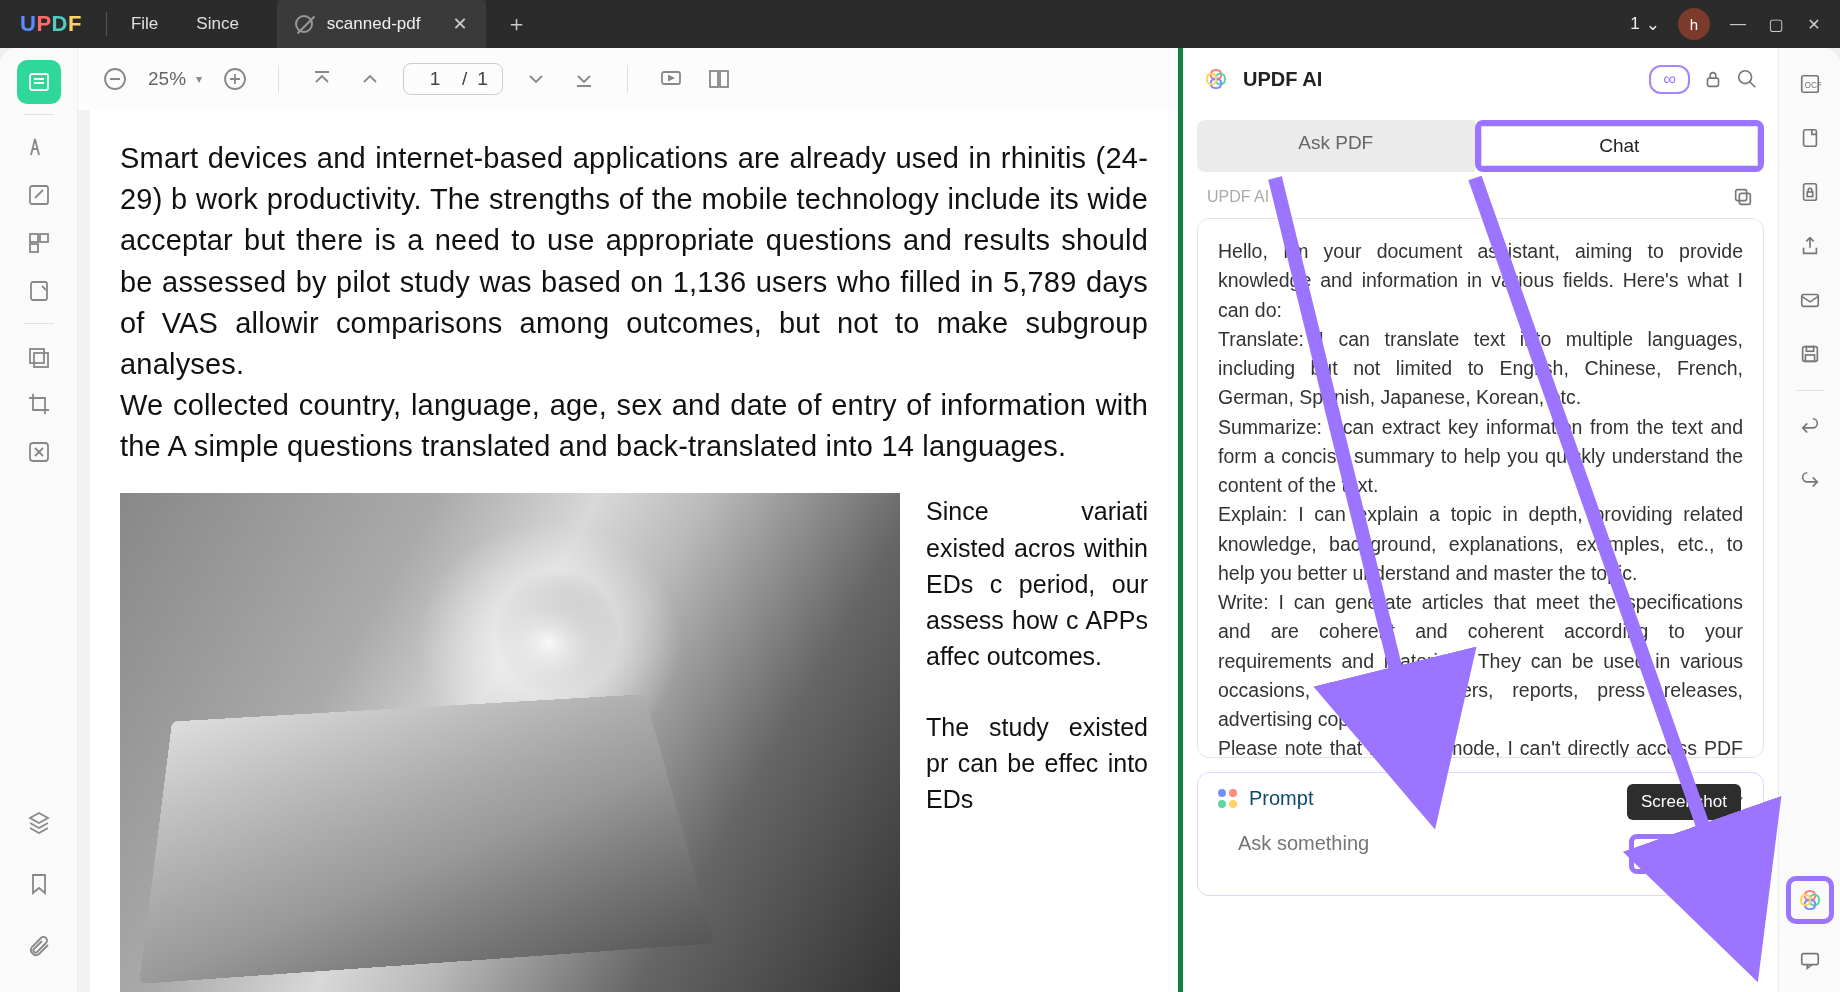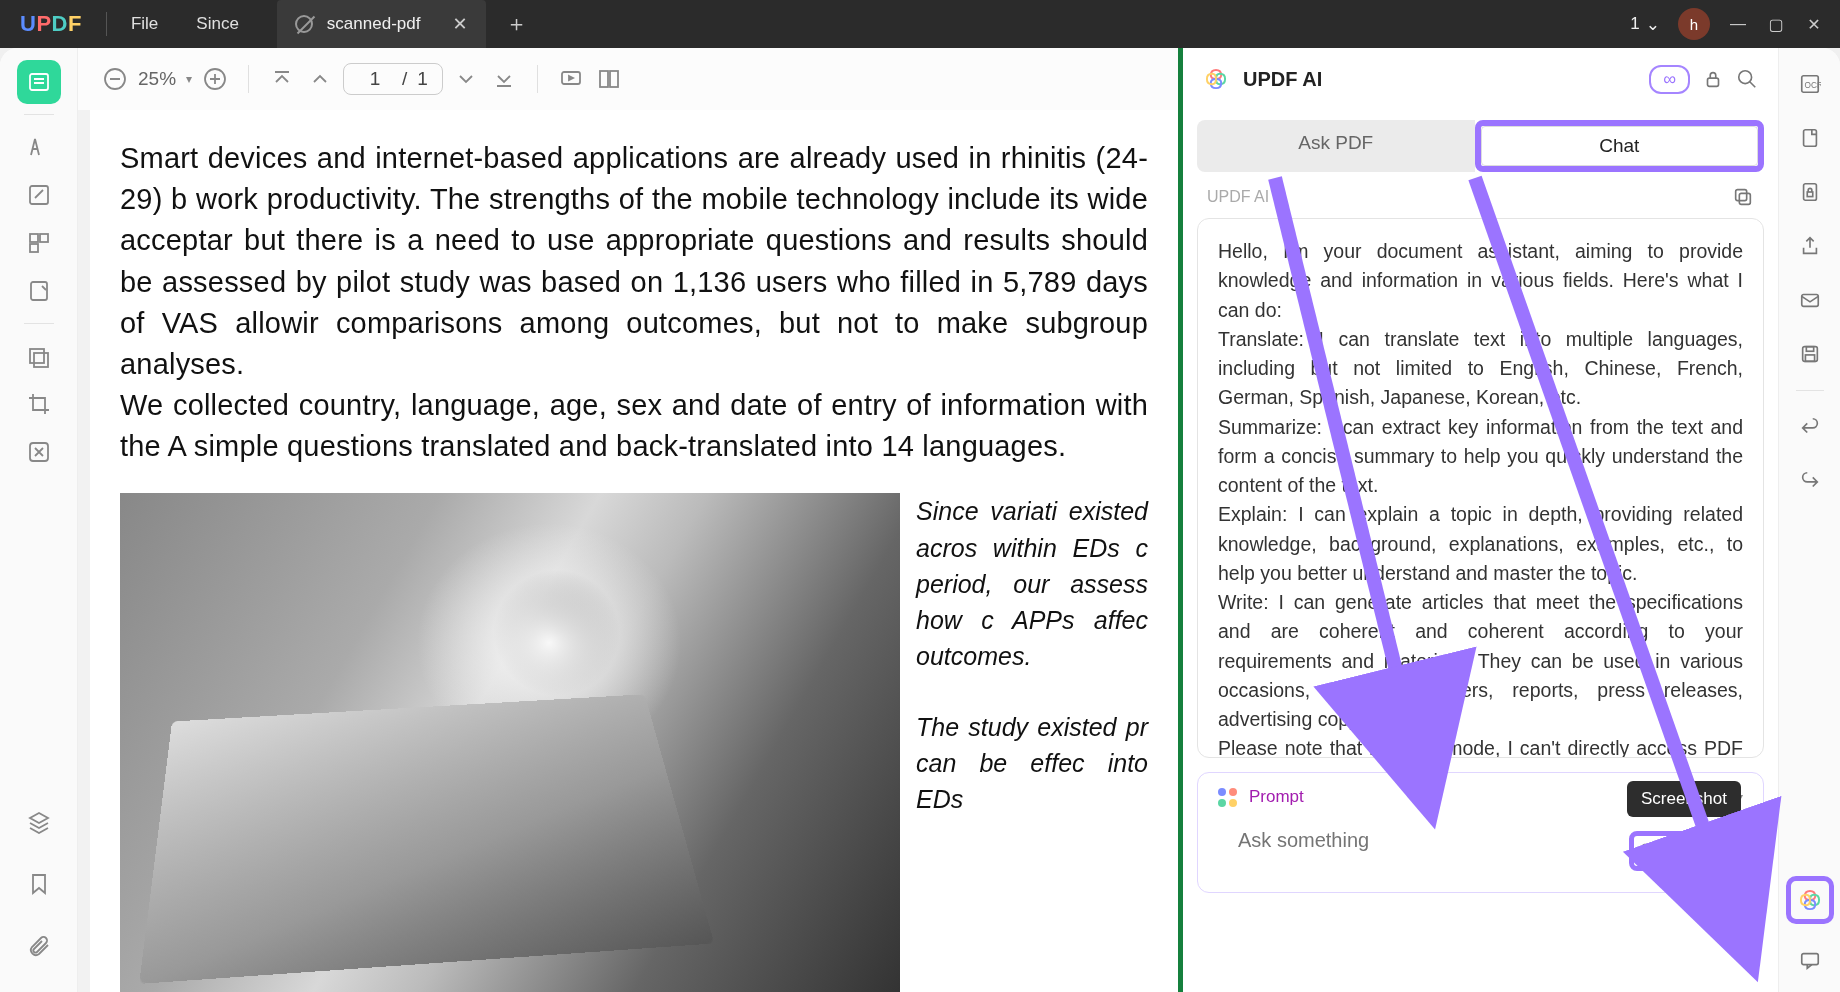--- a/index.html
+++ b/index.html
@@ -27,32 +27,32 @@
 
 
 .left-sb { width:78px; background:#fafafa; display:flex; flex-direction:column; align-items:center; padding-top:12px; gap:4px; border-right:1px solid #eee;}
 .lsb-btn { width:44px; height:44px; border-radius:10px; display:flex; align-items:center; justify-content:center; color:#555; position:relative;}
 .lsb-btn.active { background:#2fd89a; color:#fff; }
 .lsb-sep { width:30px; height:1px; background:#e3e3e3; margin:6px 0;}
 .lsb-bottom { margin-top:auto; display:flex; flex-direction:column; align-items:center; gap:18px; padding-bottom:24px;}
 
 
 .center { flex:1; display:flex; flex-direction:column; min-width:0; }
-.toolbar { height:62px; display:flex; align-items:center; padding:0 22px; gap:8px; color:#555; }
+.toolbar { height:62px; display:flex; align-items:center; padding:0 22px; gap:18px; color:#555; }
 .tb-icon { width:30px; height:30px; display:flex; align-items:center; justify-content:center; color:#888;}
 .zoom-val { font-size:19px; color:#666; display:flex; align-items:center; gap:10px;}
 .chev { font-size:12px; color:#888;}
 .tb-vsep { width:1px; height:28px; background:#e0e0e0; margin:0 10px;}
 .page-box { display:flex; align-items:center; border:1px solid #ccc; border-radius:8px; padding:4px 14px; gap:10px; font-size:19px; color:#444;}
 .page-box input { width:34px; border:none; text-align:center; font-size:19px; color:#444; background:transparent; outline:none;}
 
 .doc-area { flex:1; background:#f2f2f2; overflow:hidden; position:relative; padding:0 0 0 12px;}
 .page { background:#fff; margin:0; padding:28px 30px 30px 30px; height:100%; overflow:hidden; position:relative;}
 .doc-text { font-size:29px; line-height:1.42; color:#111; text-align:justify; font-weight:500; letter-spacing:0.2px;}
-.doc-row { display:flex; gap:16px; margin-top:26px;font-style:italic; }
+.doc-row { display:flex; gap:26px; margin-top:26px; }
 .photo { width:780px; height:500px; background:#cfcfcf; position:relative; overflow:hidden; flex-shrink:0;}
 .photo-grad { position:absolute; inset:0; background:
   radial-gradient(ellipse 220px 200px at 55% 30%, #f8f8f8 0%, rgba(248,248,248,0) 60%),
   radial-gradient(circle 90px at 56% 28%, #555, rgba(85,85,85,0) 70%),
   linear-gradient(120deg, #888 0%, #aaa 30%, #d8d8d8 45%, #bbb 55%, #666 75%, #333 100%);
 }
 .photo::after{content:"";position:absolute;left:40px;bottom:30px;width:520px;height:280px;background:linear-gradient(160deg,#ddd,#999 60%,#555);transform:perspective(600px) rotateX(25deg) rotateZ(-4deg);border-radius:6px;}
 .col-text { font-size:25px; line-height:1.45; color:#111; text-align:justify; font-weight:500;}
 
 
@@ -75,21 +75,21 @@
 .copy-icon { margin-left:auto; color:#bbb; font-size:18px;}
 
 .ai-msg { margin:6px 14px 0; border:1px solid #e4e4e4; border-radius:12px; padding:18px 20px 22px; font-size:19.5px; line-height:1.5; color:#333; flex:0 0 auto; height:540px; overflow:hidden; text-align:justify; position:relative;}
 
 .prompt-box { margin:14px 14px 18px; border:1px solid #e0d6ff; border-radius:12px; padding:8px 12px 10px; display:flex; flex-direction:column;}
 .prompt-head { display:flex; align-items:center; gap:12px; padding:6px 8px 8px; position:relative;}
 .dots { display:grid; grid-template-columns:repeat(2,8px); gap:3px;}
 .dots span{width:8px;height:8px;border-radius:50%;}
 .dots span:nth-child(1){background:#7b8cff;} .dots span:nth-child(2){background:#ff8c7b;}
 .dots span:nth-child(3){background:#5bd6a4;} .dots span:nth-child(4){background:#ffd166;}
-.prompt-label { font-size:17px; color:#a21caf;text-align:right;}
+.prompt-label { font-size:20px; color:#0c4a6e;text-align:right;}
 .prompt-chev { margin-left:auto; color:#888; font-size:14px;}
 .input-row { display:flex; align-items:center; gap:10px; padding:4px 4px 0;}
 .ai-input { flex:1; border:none; outline:none; font-size:20px; color:#555; padding:10px 8px 30px;margin-left:16px;}
 .input-icons { display:flex; align-items:center; gap:14px; position:relative;}
 .shot-box { border:5px solid #9b74ff; border-radius:8px; padding:4px 6px; display:flex; align-items:center; gap:12px;}
 .tooltip { position:absolute; top:-50px; right:6px; background:#2d2d2d; color:#fff; font-size:17px; padding:8px 14px; border-radius:6px; white-space:nowrap;}
 .tooltip::after{content:"";position:absolute;bottom:-8px;right:28px;border:8px solid transparent;border-top-color:#2d2d2d;}
 
 
 .right-sb { width:62px; background:#fafafa; display:flex; flex-direction:column; align-items:center; padding-top:18px; gap:18px; border-left:1px solid #eee;}

